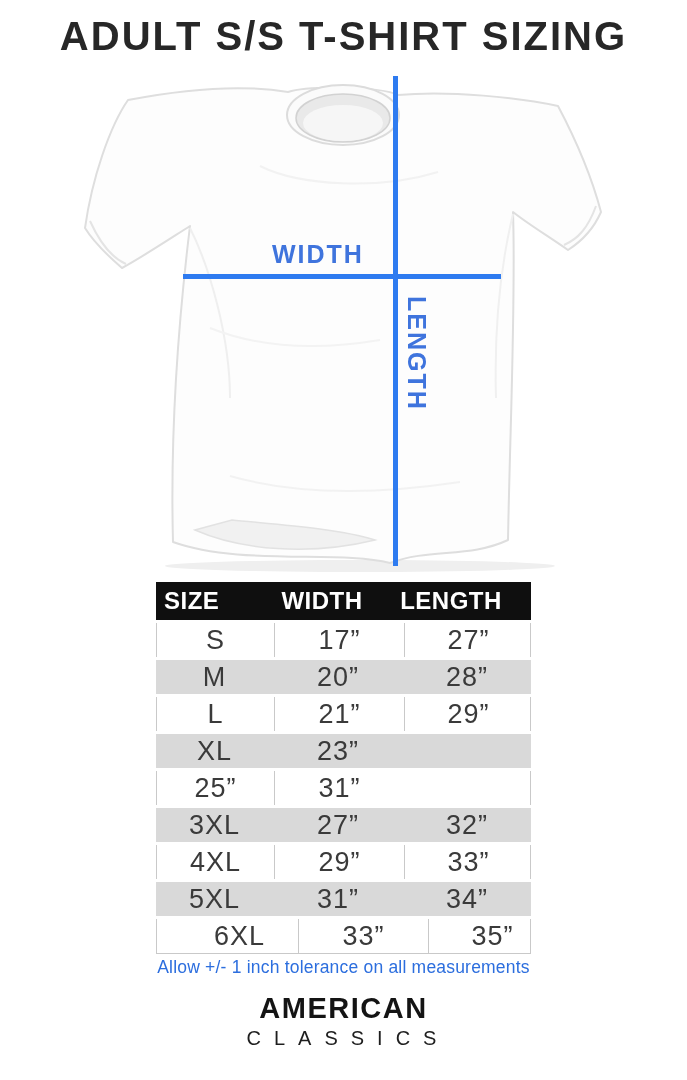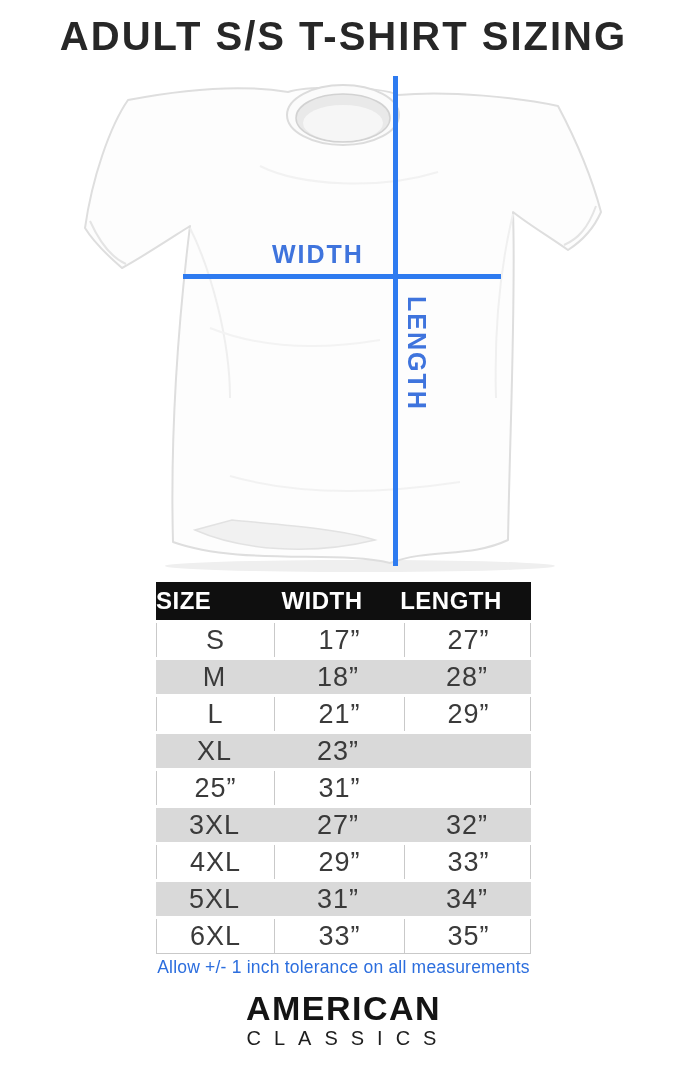--- a/index.html
+++ b/index.html
@@ -29,41 +29,41 @@
     writing-mode:vertical-rl;text-orientation:mixed;
   }
   
   .size-table{position:absolute;left:156px;top:582px;width:375px;}
   .trow{display:grid;grid-template-columns:117px 130px 128px;}
   .thead{background:#0f0f0f;height:38px;}
   .thead .cell{
     color:#ffffff;font-weight:bold;font-size:24px;letter-spacing:0.5px;
     line-height:38px;text-align:center;
   }
-  .thead .c1{text-align:left;}
+  .thead .c1{text-align:left;padding-left:8px;}
   .thead .c2,.thead .c3{transform:translateX(-16px);}
   .tbody .trow{height:34px;margin-top:3px;background:#ffffff;}
   .tbody .trow:nth-child(even){background:#d9d9d9;}
   .tbody .cell{
     text-align:center;line-height:34px;font-size:27px;font-weight:300;
     letter-spacing:1px;color:#3a3a3a;
   }
   .tbody .trow:nth-child(odd){
     border-left:1px solid #c9c9c9;border-right:1px solid #c9c9c9;
   }
   .tbody .trow:nth-child(odd) .cell + .cell{border-left:1px solid #c9c9c9;}
-  .tbody .trow:last-child{border-bottom:1px solid #c9c9c9;}
+  .tbody .trow:last-child{border-bottom:1px solid #c9c9c9;padding-left:24px;}
   
   .note{
     position:absolute;top:957px;left:0;width:687px;text-align:center;
     font-size:17.5px;font-weight:normal;color:#2c6ede;letter-spacing:0.2px;
   }
   .brand{position:absolute;top:990px;left:0;width:687px;text-align:center;color:#141414;}
   .brand-line1{
-    font-size:34px;font-weight:900;letter-spacing:1.5px;line-height:36px;
+    font-size:29px;font-weight:900;letter-spacing:1.5px;line-height:36px;
   }
   .brand-line2{
     font-size:20px;font-weight:500;letter-spacing:13px;padding-left:9px;
     line-height:24px;color:#1e1e1e;
   }
 </style>
 </head>
 <body>
 
 <div class="page">
@@ -120,21 +120,21 @@
       <div class="cell c3">LENGTH</div>
     </div>
     <div class="tbody">
       <div class="trow">
         <div class="cell">S</div>
         <div class="cell">17”</div>
         <div class="cell">27”</div>
       </div>
       <div class="trow">
         <div class="cell">M</div>
-        <div class="cell">18”</div>
+        <div class="cell">20”</div>
         <div class="cell">28”</div>
       </div>
       <div class="trow">
         <div class="cell">L</div>
         <div class="cell">21”</div>
         <div class="cell">29”</div>
       </div>
       <div class="trow">
         <div class="cell">XL</div>
         <div class="cell">23”</div>

